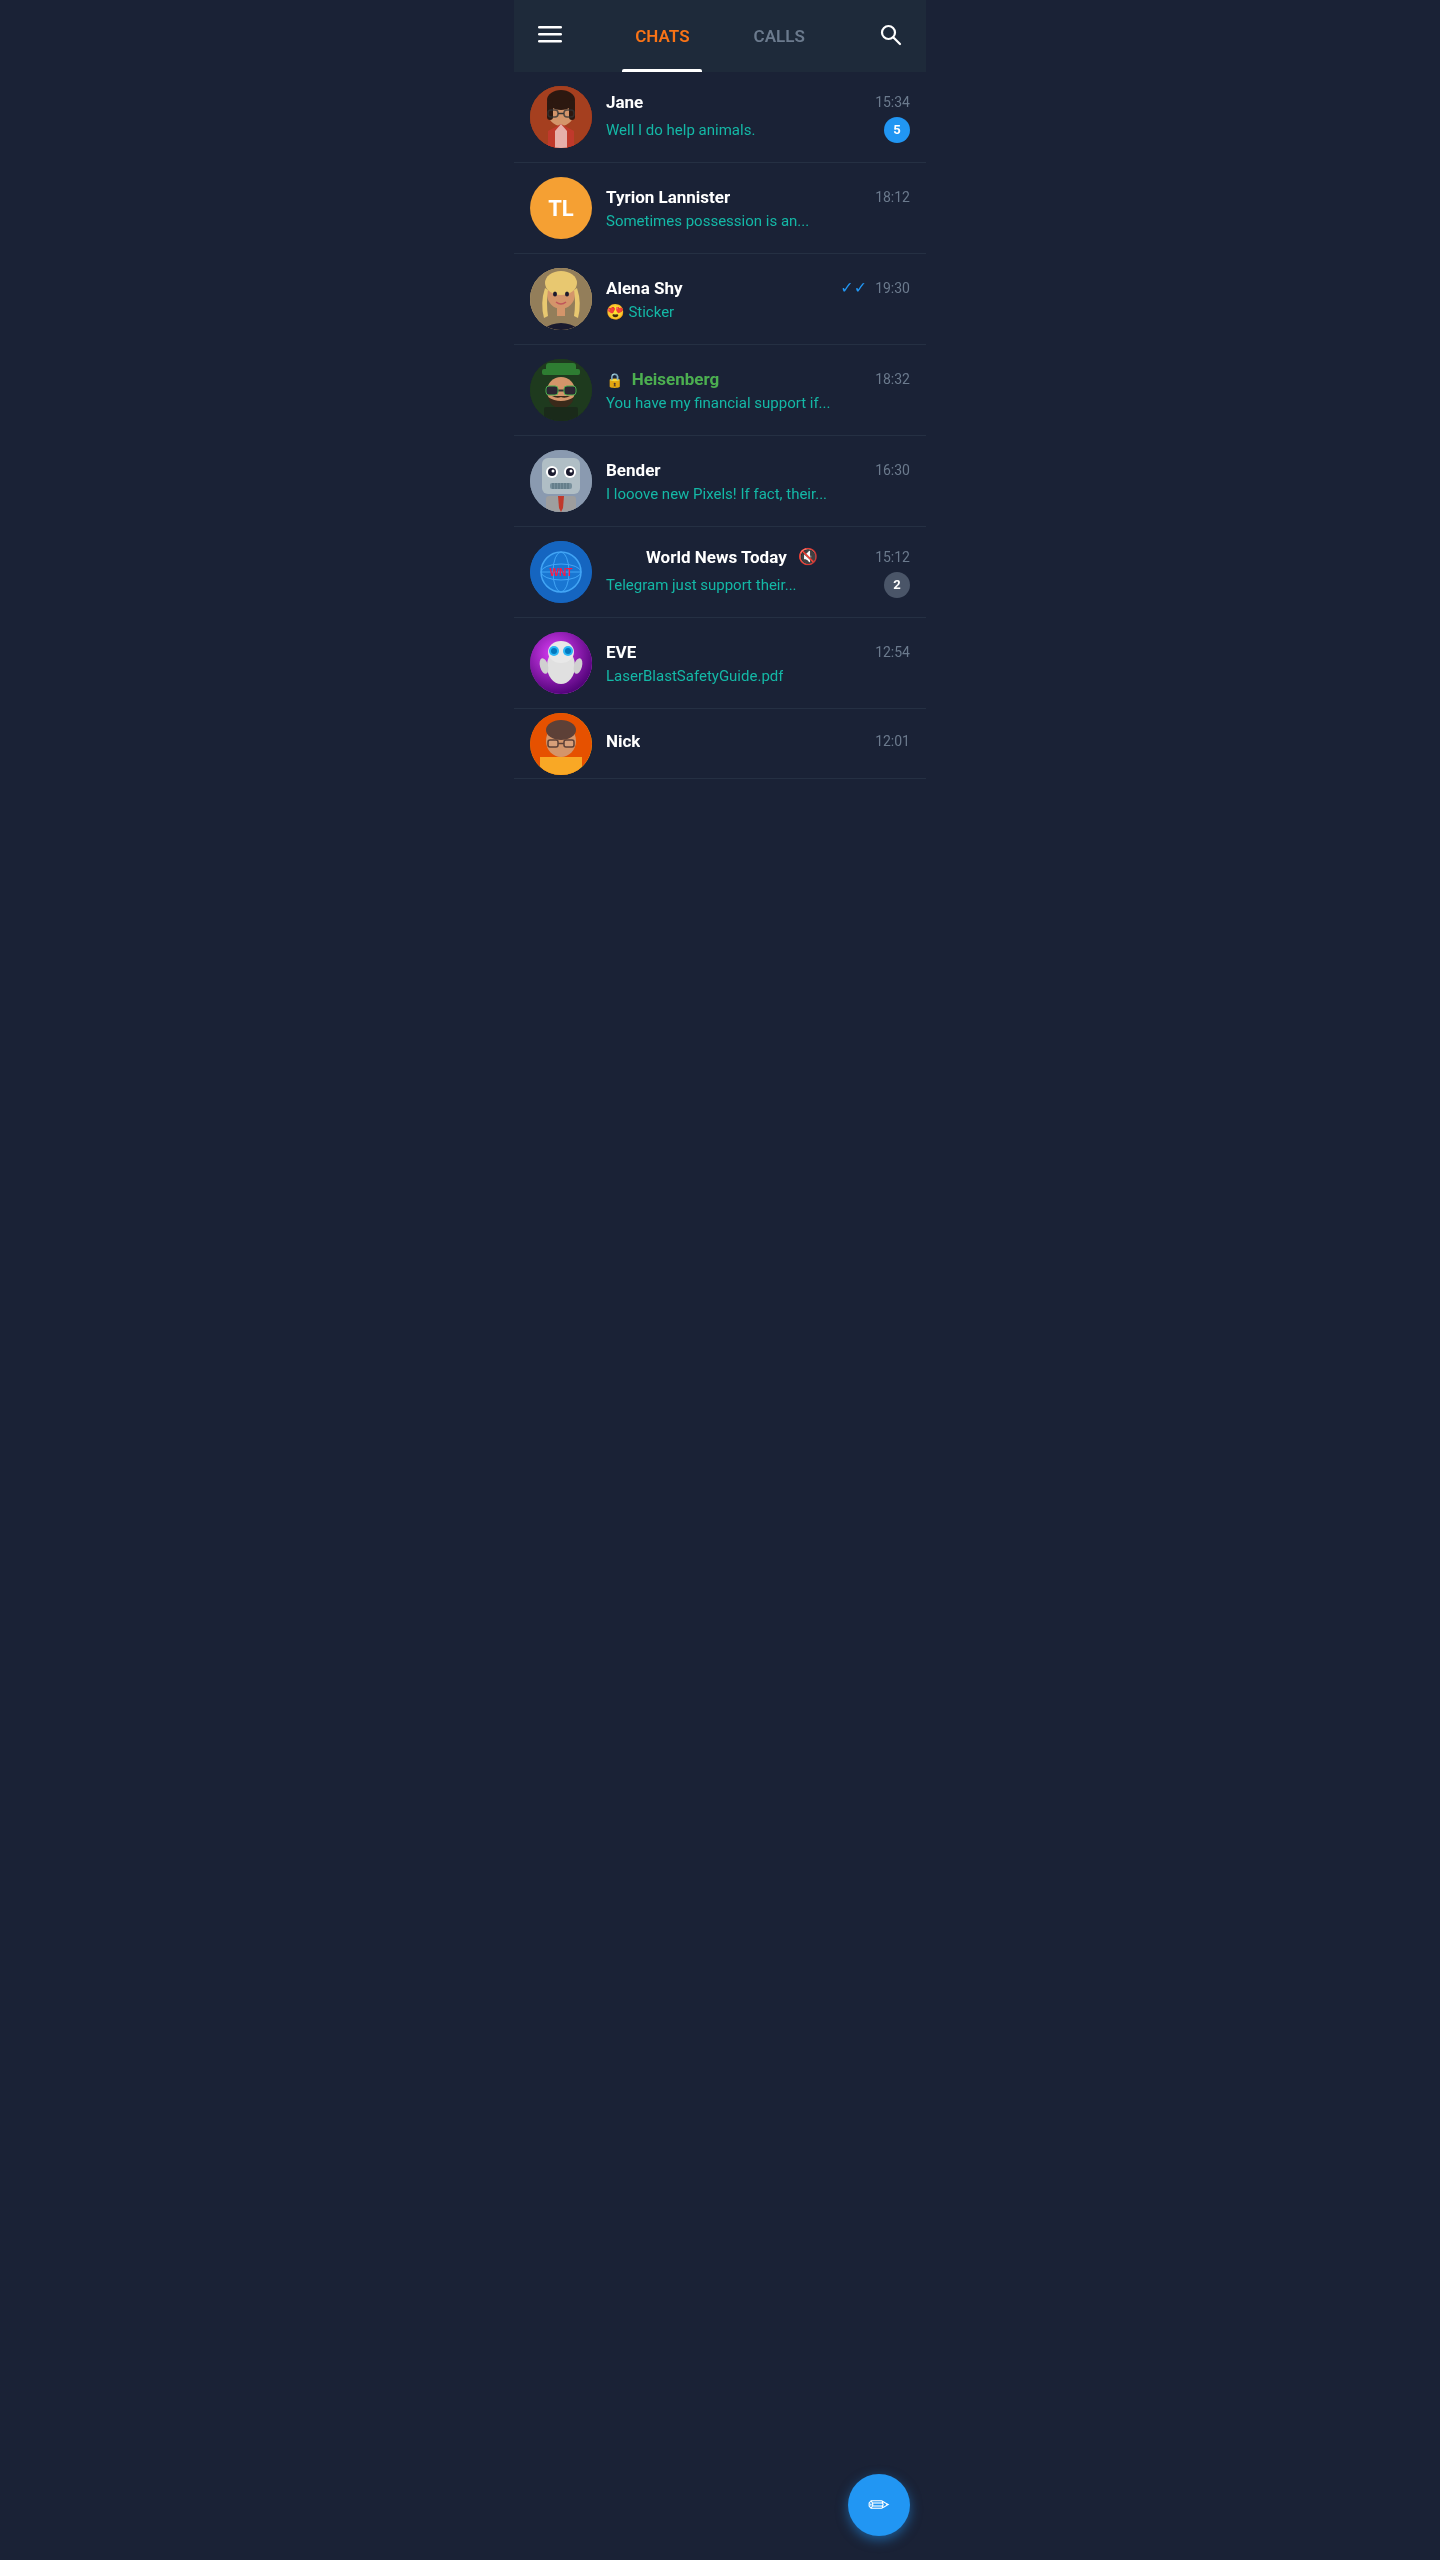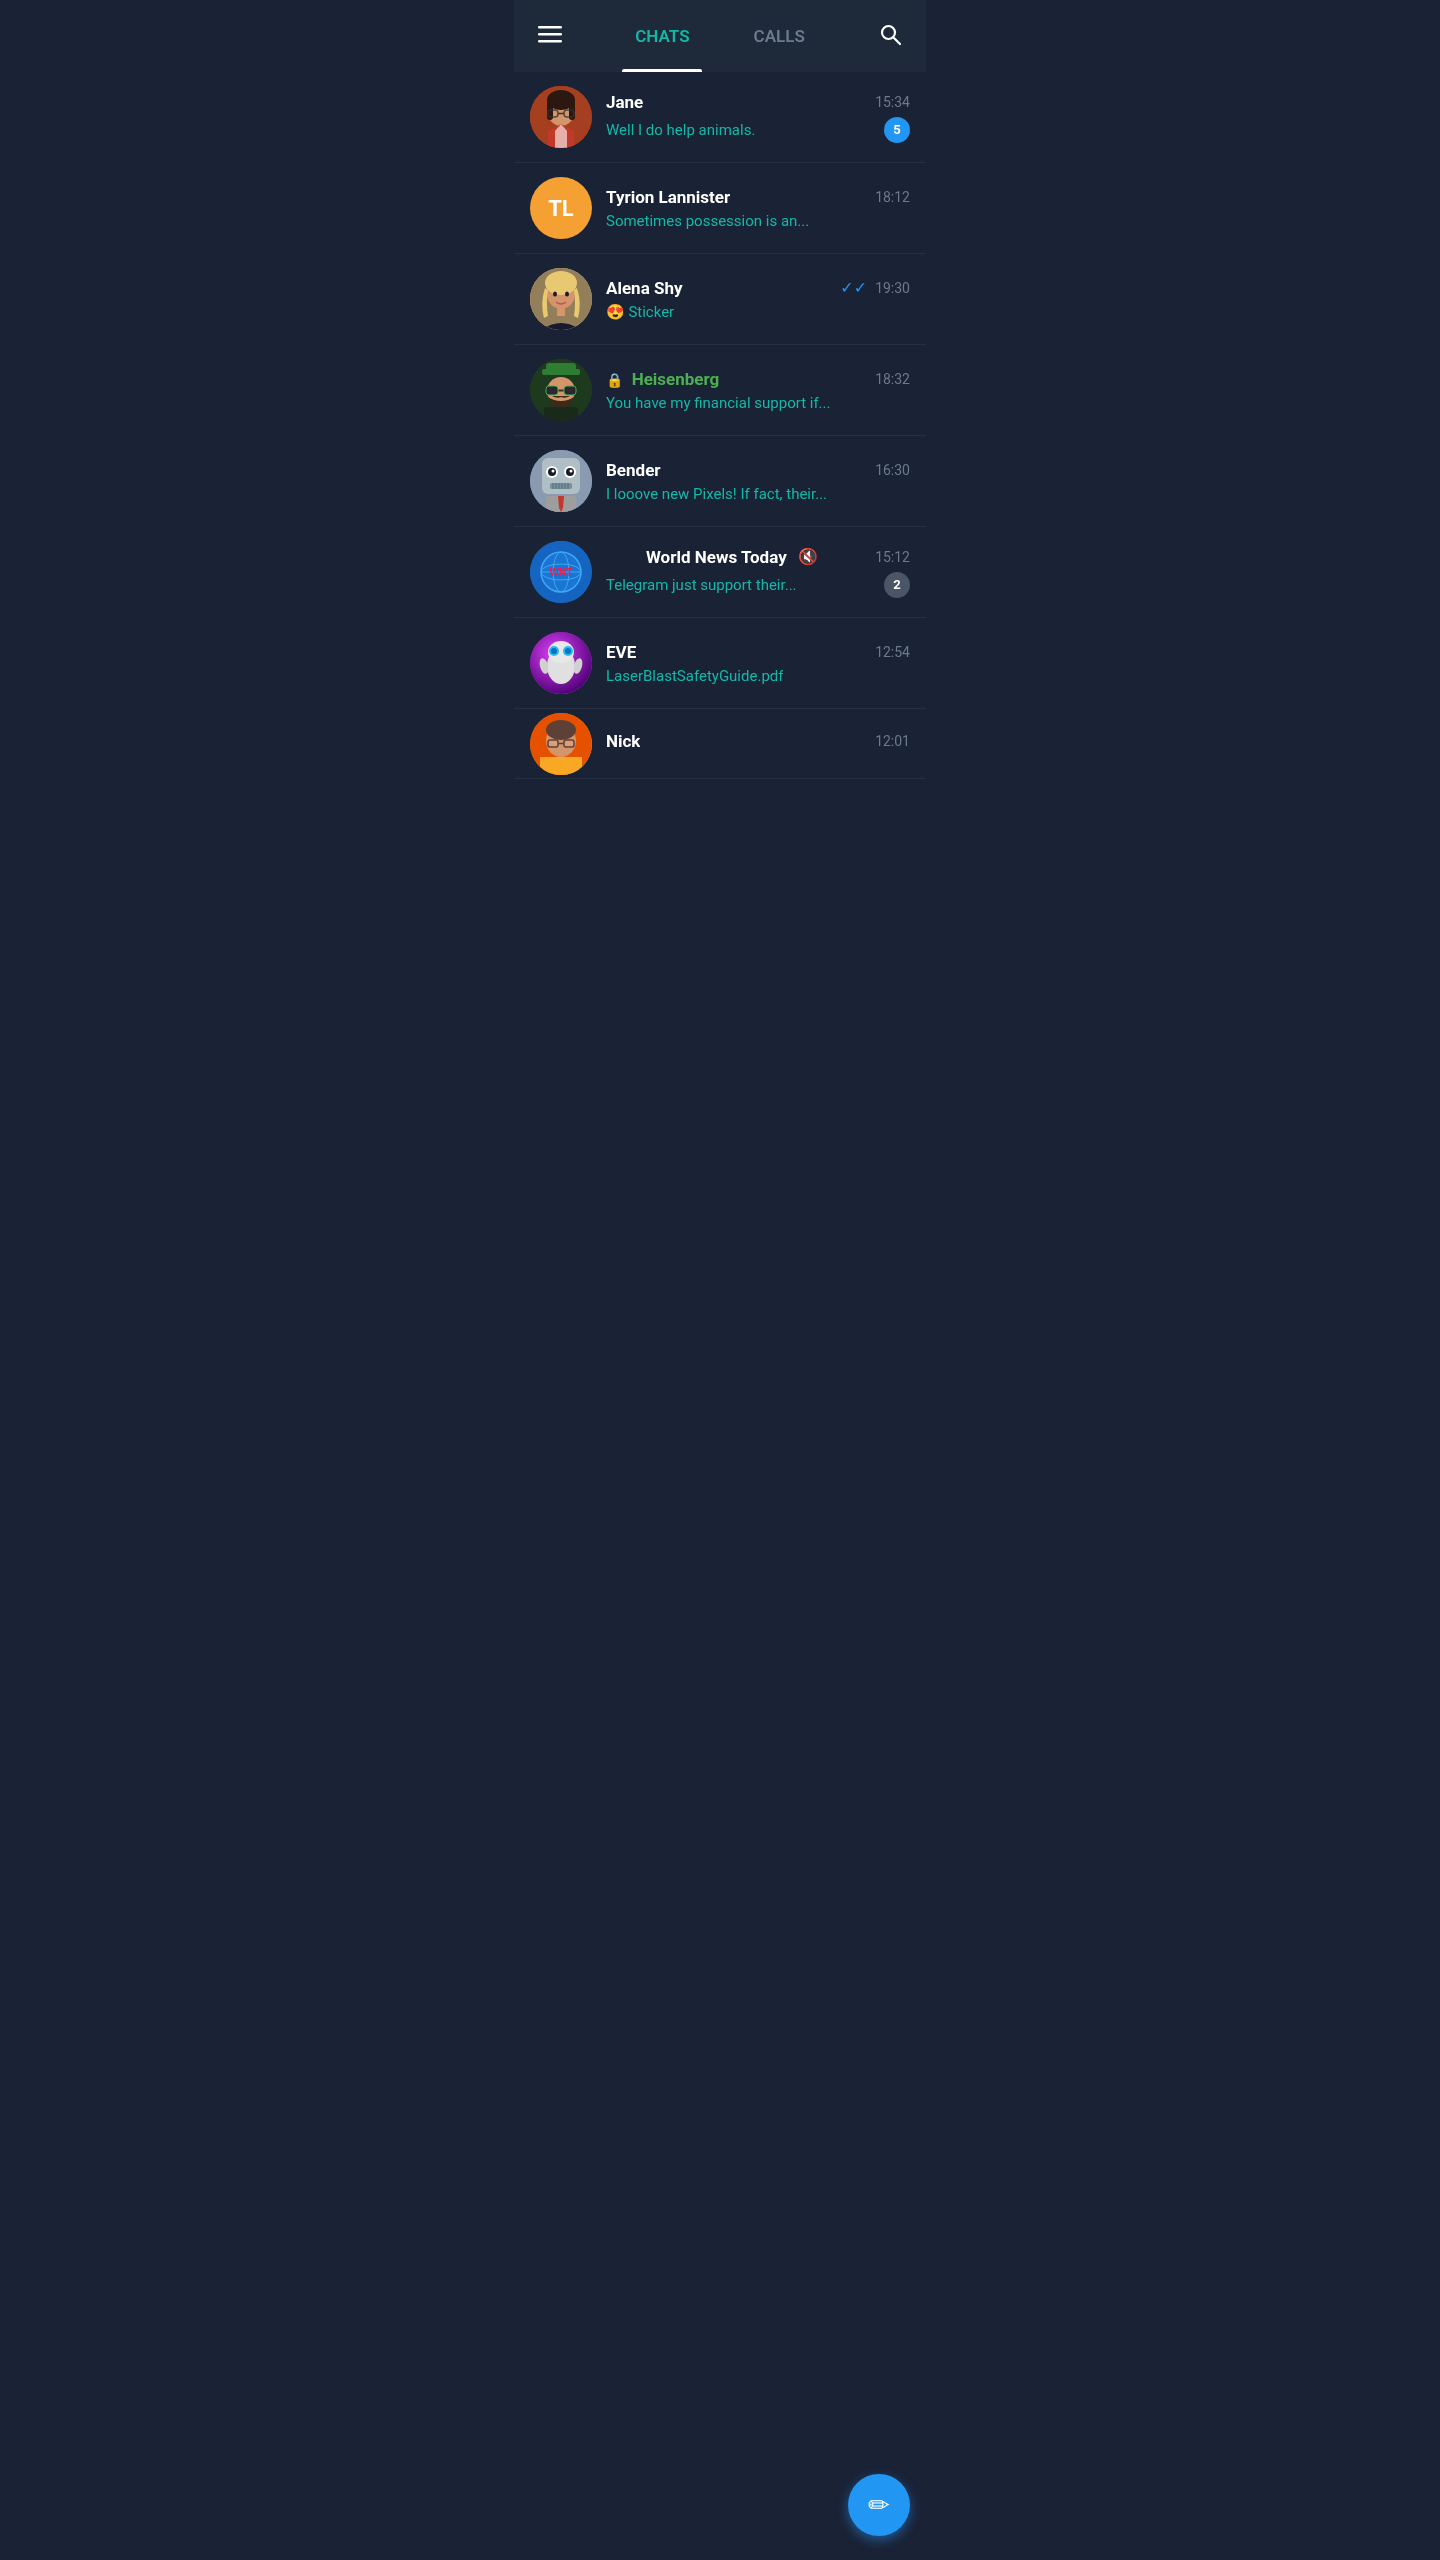--- a/index.html
+++ b/index.html
@@ -49,21 +49,21 @@
       justify-content: center;
       padding: 0 32px;
       cursor: pointer;
       position: relative;
       font-size: 17px;
       font-weight: 600;
       height: 100%;
     }
 
     .header-tab.active {
-      color: #14b8a6;
+      color: #f97316;
     }
 
     .header-tab.inactive {
       color: #6b7a8d;
     }
 
     .header-tab.active::after {
       content: '';
       position: absolute;
       bottom: 0;

